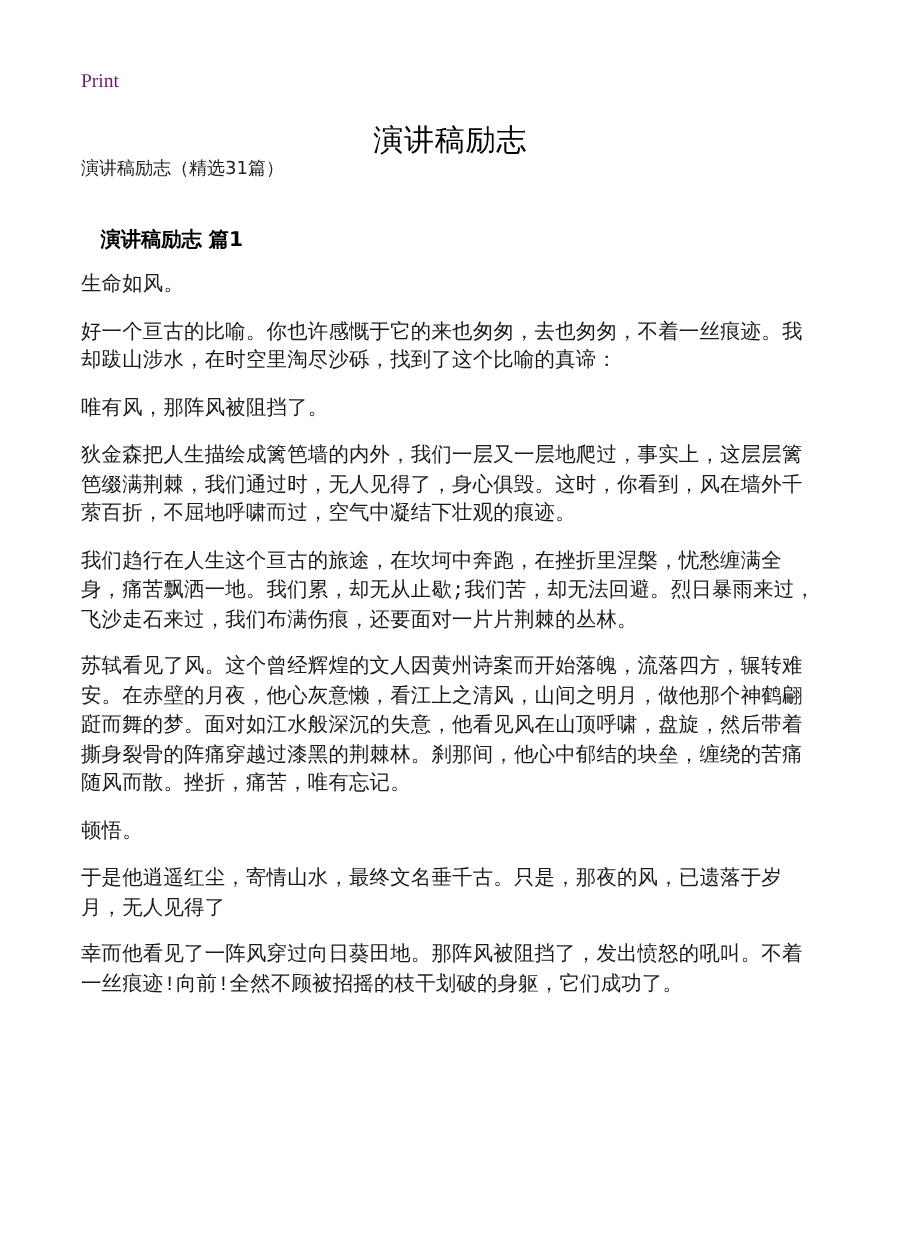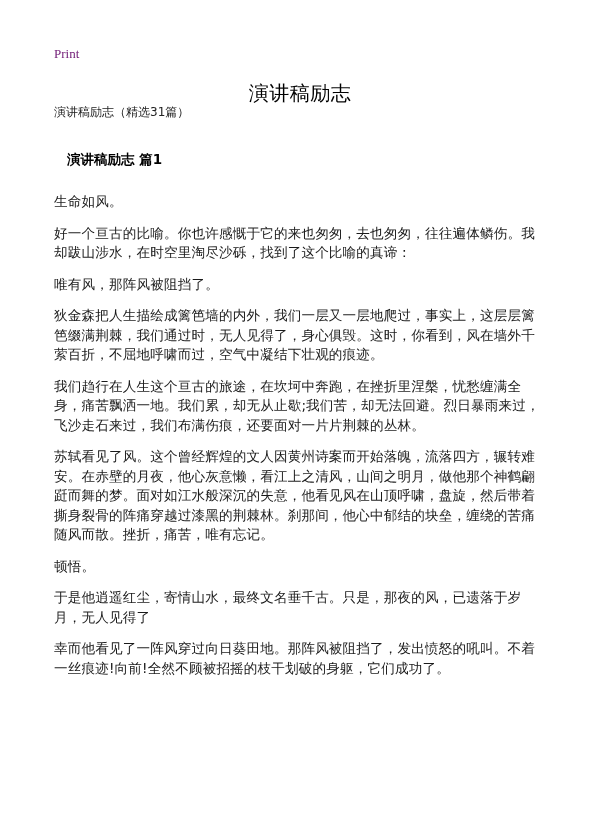--- a/index.html
+++ b/index.html
@@ -51,37 +51,38 @@
     }
     .body-text {
       position: absolute;
       left: 54px;
       top: 181px;
       width: 490px;
     }
     .para {
       font-size: 13.6px;
       line-height: 19.5px;
-      margin: 11px 0 12px 0;
+      margin: 0 0 12px 0;
       color: #1a1a1a;
       letter-spacing: 0.15px;
       word-break: break-all;
+      font-family: Liberation Mono, monospace;
     }
   </style>
 </head>
 <body>
 
 <div class="print-label">Print</div>
 <div class="doc-title">演讲稿励志</div>
 <div class="subtitle">演讲稿励志（精选31篇）</div>
 <div class="section-heading">演讲稿励志 篇1</div>
 
 <div class="body-text">
   <p class="para">生命如风。</p>
-  <p class="para">好一个亘古的比喻。你也许感慨于它的来也匆匆，去也匆匆，往往遍体鳞伤。我却跋山涉水，在时空里淘尽沙砾，找到了这个比喻的真谛：</p>
+  <p class="para">好一个亘古的比喻。你也许感慨于它的来也匆匆，去也匆匆，不着一丝痕迹。我却跋山涉水，在时空里淘尽沙砾，找到了这个比喻的真谛：</p>
   <p class="para">唯有风，那阵风被阻挡了。</p>
   <p class="para">狄金森把人生描绘成篱笆墙的内外，我们一层又一层地爬过，事实上，这层层篱笆缀满荆棘，我们通过时，无人见得了，身心俱毁。这时，你看到，风在墙外千萦百折，不屈地呼啸而过，空气中凝结下壮观的痕迹。</p>
   <p class="para">我们趋行在人生这个亘古的旅途，在坎坷中奔跑，在挫折里涅槃，忧愁缠满全身，痛苦飘洒一地。我们累，却无从止歇;我们苦，却无法回避。烈日暴雨来过，飞沙走石来过，我们布满伤痕，还要面对一片片荆棘的丛林。</p>
   <p class="para">苏轼看见了风。这个曾经辉煌的文人因黄州诗案而开始落魄，流落四方，辗转难安。在赤壁的月夜，他心灰意懒，看江上之清风，山间之明月，做他那个神鹤翩跹而舞的梦。面对如江水般深沉的失意，他看见风在山顶呼啸，盘旋，然后带着撕身裂骨的阵痛穿越过漆黑的荆棘林。刹那间，他心中郁结的块垒，缠绕的苦痛随风而散。挫折，痛苦，唯有忘记。</p>
   <p class="para">顿悟。</p>
   <p class="para">于是他逍遥红尘，寄情山水，最终文名垂千古。只是，那夜的风，已遗落于岁月，无人见得了</p>
   <p class="para">幸而他看见了一阵风穿过向日葵田地。那阵风被阻挡了，发出愤怒的吼叫。不着一丝痕迹!向前!全然不顾被招摇的枝干划破的身躯，它们成功了。</p>
 </div>
 
 </body></html>

